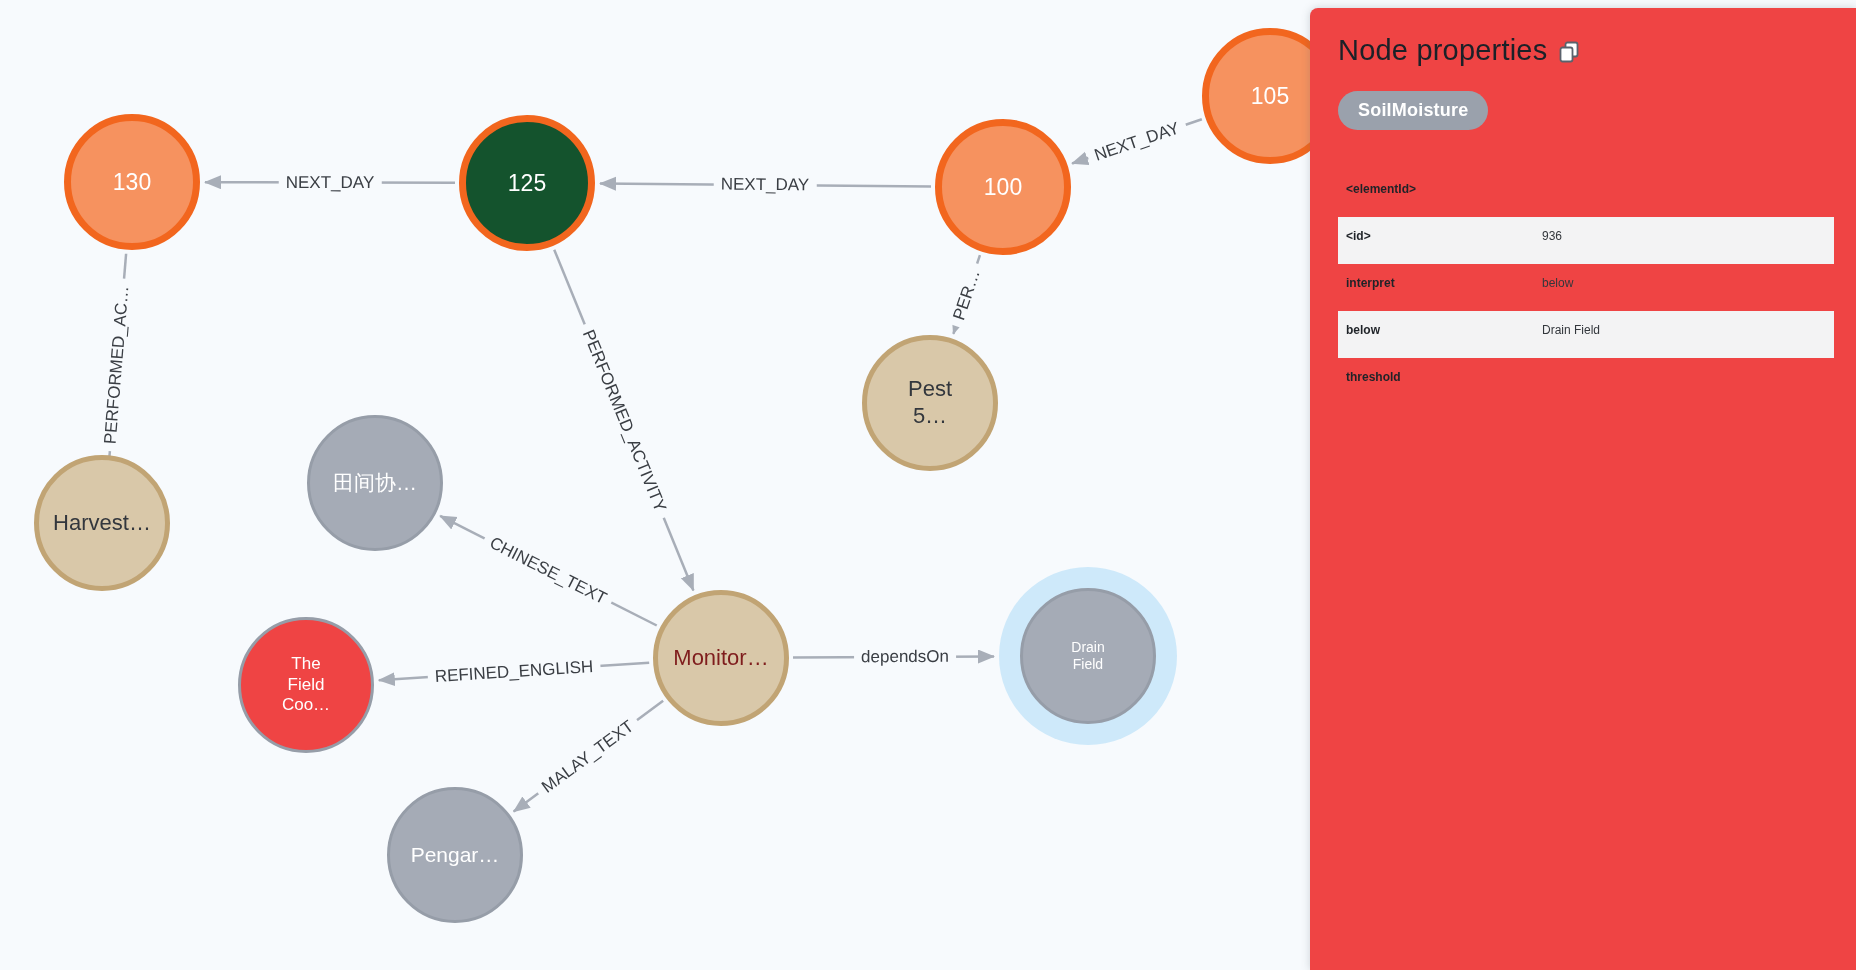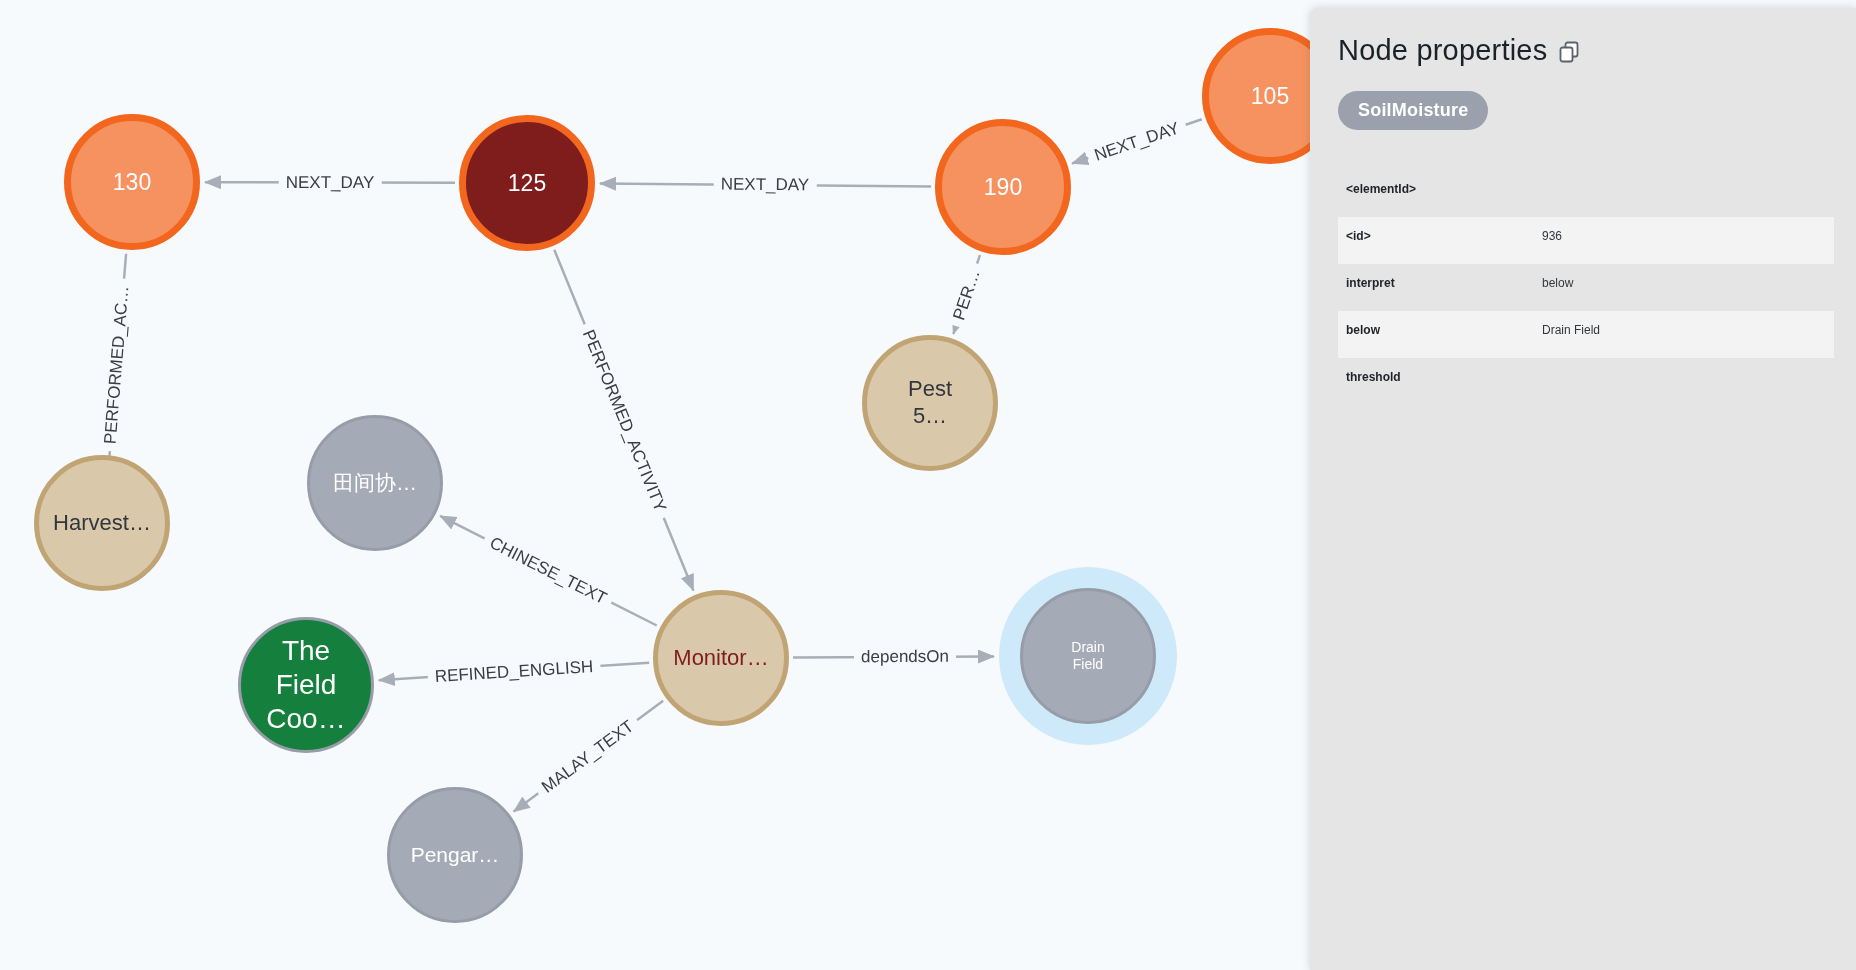--- a/index.html
+++ b/index.html
@@ -20,21 +20,21 @@
   .graph-node .nl{white-space:nowrap;}
   .edge-label{
     position:absolute;white-space:nowrap;
     font-size:17px;color:#3A3E44;
     background:#F7FAFD;padding:1px 7px;
     cursor:pointer;user-select:none;
   }
   
   #panel{
     position:absolute;top:8px;left:1310px;width:546px;height:962px;
-    background:#e5e5e5;border-radius:8px 0 0 0;
+    background:#ef4444;border-radius:8px 0 0 0;
     box-shadow:0 0 8px rgba(80,90,100,0.25);
     box-sizing:border-box;padding:26px 22px 0 28px;
   }
   .panel-title-row{display:flex;align-items:center;gap:12px;}
   .panel-title-row h1{
     margin:0;font-size:29px;font-weight:500;color:#1B2128;letter-spacing:.2px;
   }
   .copy-btn{display:inline-flex;align-items:center;cursor:pointer;margin-top:4px;}
   .badge{
     display:inline-block;margin-top:24px;
@@ -86,43 +86,43 @@
       <div class="edge-label" style="left: 966.5px; top: 295px; transform: translate(-50%, -50%) rotate(-71.3deg); color: rgb(58, 62, 68); background: rgb(247, 250, 253);">PER…</div>
       <div class="edge-label" style="left: 548px; top: 570.5px; transform: translate(-50%, -50%) rotate(26.8deg); color: rgb(58, 62, 68); background: rgb(247, 250, 253);">CHINESE_TEXT</div>
       <div class="edge-label" style="left: 513.5px; top: 671.5px; transform: translate(-50%, -50%) rotate(-3.7deg); color: rgb(58, 62, 68); background: rgb(247, 250, 253);">REFINED_ENGLISH</div>
       <div class="edge-label" style="left: 588px; top: 756.5px; transform: translate(-50%, -50%) rotate(-36.5deg); color: rgb(58, 62, 68); background: rgb(247, 250, 253);">MALAY_TEXT</div>
       <div class="edge-label" style="left: 904.5px; top: 657px; transform: translate(-50%, -50%) rotate(-0.3deg); color: rgb(58, 62, 68); background: rgb(247, 250, 253);">dependsOn</div>
     </div>
   <div id="nodes-layer">
       <div class="graph-node" style="left: 64px; top: 114px; width: 136px; height: 136px; background: rgb(246, 146, 95); border: 7px solid rgb(242, 102, 30); color: rgb(255, 255, 255); font-size: 23px;">
         <div class="nl">130</div>
       </div>
-      <div class="graph-node" style="left: 459px; top: 115px; width: 136px; height: 136px; background: #7f1d1d; border: 7px solid rgb(242, 102, 30); color: rgb(255, 255, 255); font-size: 23px;">
+      <div class="graph-node" style="left: 459px; top: 115px; width: 136px; height: 136px; background: #14532d; border: 7px solid rgb(242, 102, 30); color: rgb(255, 255, 255); font-size: 23px;">
         <div class="nl">125</div>
       </div>
       <div class="graph-node" style="left: 935px; top: 119px; width: 136px; height: 136px; background: rgb(246, 146, 95); border: 7px solid rgb(242, 102, 30); color: rgb(255, 255, 255); font-size: 23px;">
-        <div class="nl">190</div>
+        <div class="nl">100</div>
       </div>
       <div class="graph-node" style="left: 1202px; top: 28px; width: 136px; height: 136px; background: rgb(246, 146, 95); border: 7px solid rgb(242, 102, 30); color: rgb(255, 255, 255); font-size: 23px;">
         <div class="nl">105</div>
       </div>
       <div class="graph-node" style="left: 34px; top: 455px; width: 136px; height: 136px; background: rgb(217, 200, 169); border: 5px solid rgb(193, 164, 116); color: rgb(51, 55, 61); font-size: 22px;">
         <div class="nl">Harvest…</div>
       </div>
       <div class="graph-node" style="left: 862px; top: 335px; width: 136px; height: 136px; background: rgb(217, 200, 169); border: 5px solid rgb(193, 164, 116); color: rgb(51, 55, 61); font-size: 22px;">
         <div class="nl">Pest</div>
         <div class="nl">5…</div>
       </div>
       <div class="graph-node" style="left: 653px; top: 590px; width: 136px; height: 136px; background: rgb(217, 200, 169); border: 5px solid rgb(193, 164, 116); color: #7f1d1d; font-size: 22px;">
         <div class="nl">Monitor…</div>
       </div>
       <div class="graph-node" style="left: 307px; top: 415px; width: 136px; height: 136px; background: rgb(165, 171, 182); border: 3px solid rgb(150, 157, 168); color: rgb(255, 255, 255); font-size: 21px;">
         <div class="nl">田间协…</div>
       </div>
-      <div class="graph-node" style="left: 238px; top: 617px; width: 136px; height: 136px; background: #15803d; border: 3px solid rgb(150, 157, 168); color: rgb(255, 255, 255); font-size: 28px;">
+      <div class="graph-node" style="left: 238px; top: 617px; width: 136px; height: 136px; background: #ef4444; border: 3px solid rgb(150, 157, 168); color: rgb(255, 255, 255); font-size: 17px;">
         <div class="nl">The</div>
         <div class="nl">Field</div>
         <div class="nl">Coo…</div>
       </div>
       <div class="graph-node" style="left: 387px; top: 787px; width: 136px; height: 136px; background: rgb(165, 171, 182); border: 3px solid rgb(150, 157, 168); color: rgb(255, 255, 255); font-size: 21px;">
         <div class="nl">Pengar…</div>
       </div>
       <div class="graph-node" style="left: 1020px; top: 588px; width: 136px; height: 136px; background: rgb(165, 171, 182); border: 3px solid rgb(150, 157, 168); color: rgb(255, 255, 255); font-size: 14px; box-shadow: rgb(206, 233, 250) 0px 0px 0px 21px;">
         <div class="nl">Drain</div>
         <div class="nl">Field</div>

